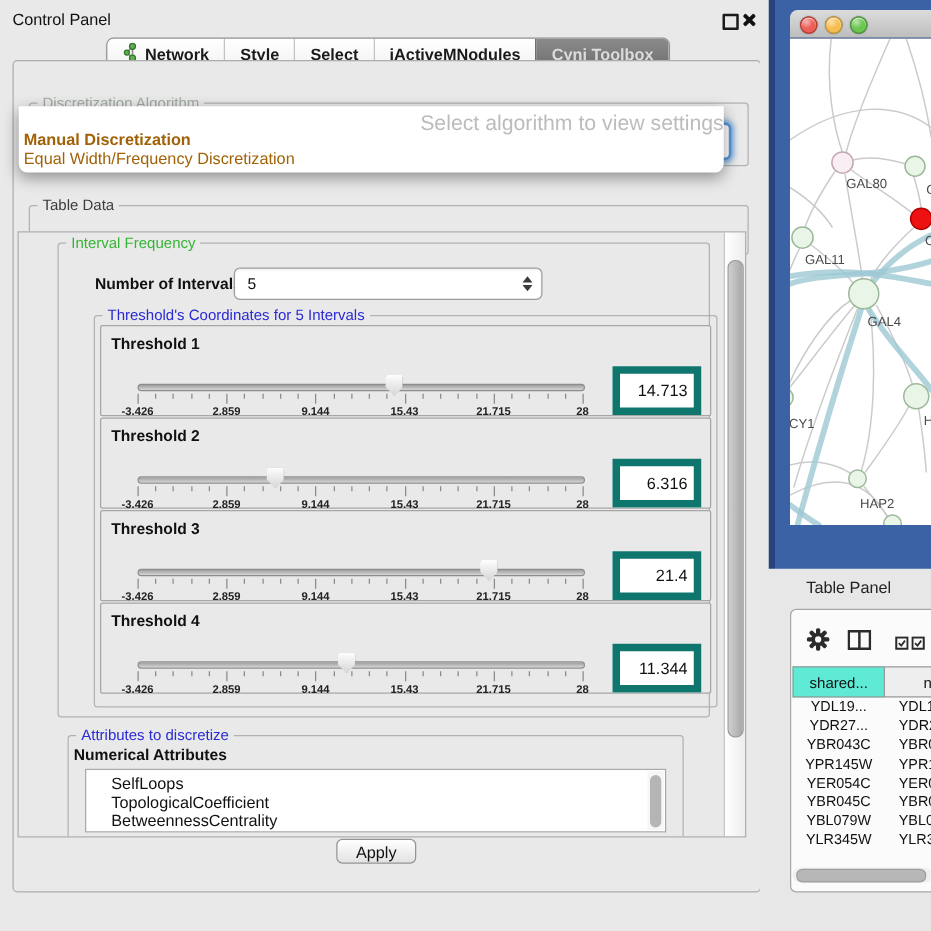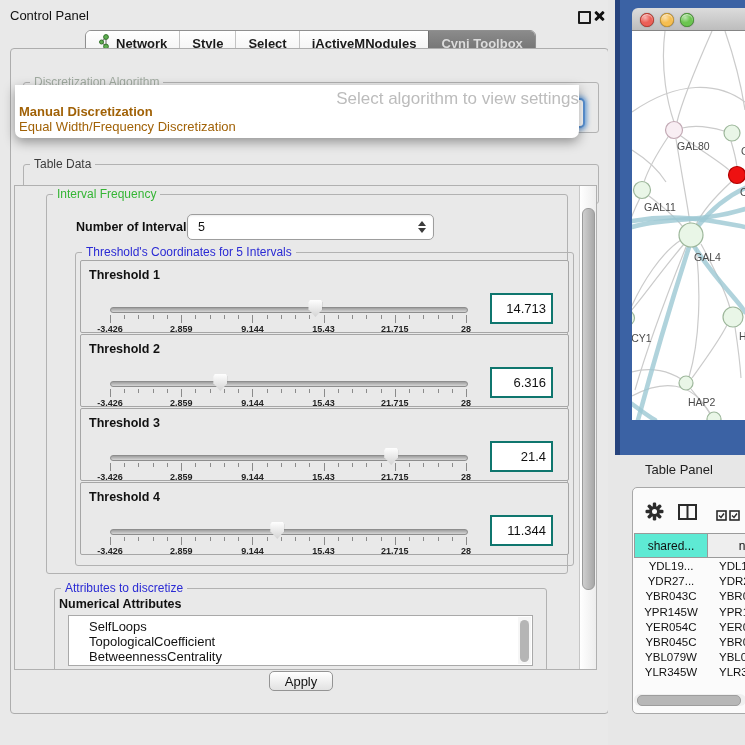--- a/index.html
+++ b/index.html
@@ -68,21 +68,21 @@
   .th-box{position:absolute;left:0;width:487px;height:71px;background:#e9e9e9;border:1px solid #a6a6a6;border-radius:2px;}
   .th-label{position:absolute;left:8px;top:7px;font-size:12.5px;font-weight:700;color:#111;}
   .th-slider{position:absolute;left:29px;top:42px;width:358px;height:30px;}
   .th-track{position:absolute;left:0;top:4px;width:356px;height:4px;border:1px solid #8d8d8d;border-radius:3px;background:linear-gradient(#9e9e9e,#d6d6d6);}
   .th-thumb{position:absolute;top:-3px;width:14px;height:17px;transform:translateX(-50%);
     background:linear-gradient(#fefefe,#d4d4d4);
     clip-path:polygon(10% 0,90% 0,100% 15%,100% 55%,50% 100%,0 55%,0 15%);
     filter:drop-shadow(0 0 1px #777);}
   .tick{position:absolute;width:1px;background:#8a8a8a;}
   .ticklab{position:absolute;transform:translateX(-50%);font-size:9px;font-weight:700;color:#222;white-space:nowrap;}
-  .th-value{position:absolute;left:409px;top:32px;width:54px;height:27px;background:#fff;border:2px solid #0f766e;font-size:13px;color:#111;text-align:right;line-height:27px;padding-right:5px;box-sizing:content-box;}
+  .th-value{position:absolute;left:409px;top:32px;width:54px;height:27px;background:#fff;border:6px solid #0f766e;font-size:13px;color:#111;text-align:right;line-height:27px;padding-right:5px;box-sizing:content-box;}
 
   
   #attr-group{left:39px;top:402px;width:491px;height:84px;}
   #attr-heading{position:absolute;left:4px;top:8px;font-size:12.5px;font-weight:700;color:#111;}
   #attr-list{position:absolute;left:13px;top:26px;width:463px;height:49px;background:#fff;border:1px solid #a9a9a9;overflow:hidden;}
   .attr-item{position:absolute;left:20px;height:15px;font-size:13px;color:#111;white-space:nowrap;}
   #attr-sb{position:absolute;left:449px;top:1px;width:13px;height:47px;background:#f6f6f6;}
   #attr-sb-thumb{position:absolute;left:2px;top:3px;width:9px;height:42px;border-radius:5px;background:#b5b5b5;}
 
   #apply-btn{position:absolute;left:258px;top:622px;width:64px;height:20px;border:1px solid #949494;border-radius:5px;background:linear-gradient(#ffffff,#e2e2e2);font-size:13px;color:#111;font-family:"Liberation Sans",sans-serif;}

